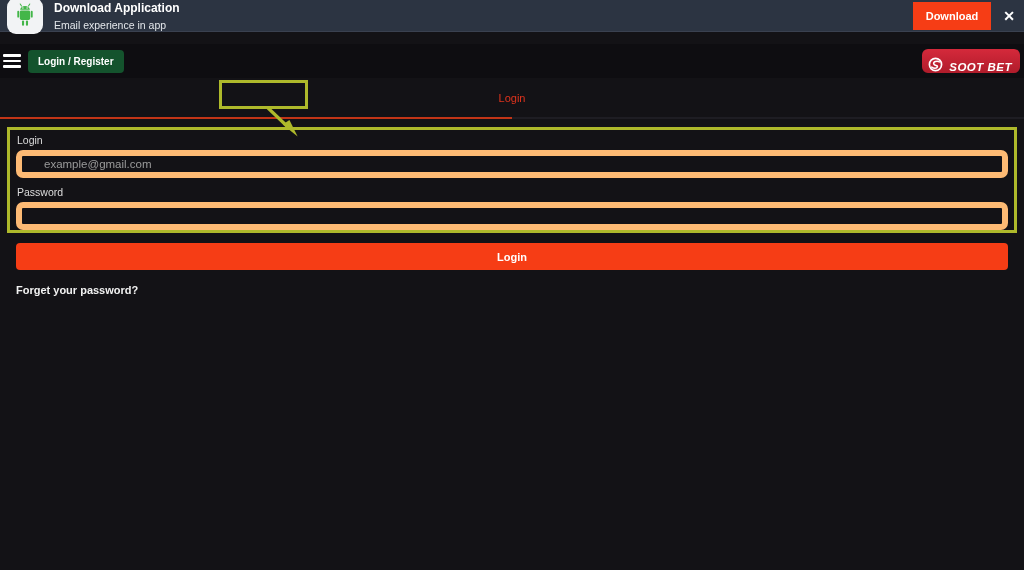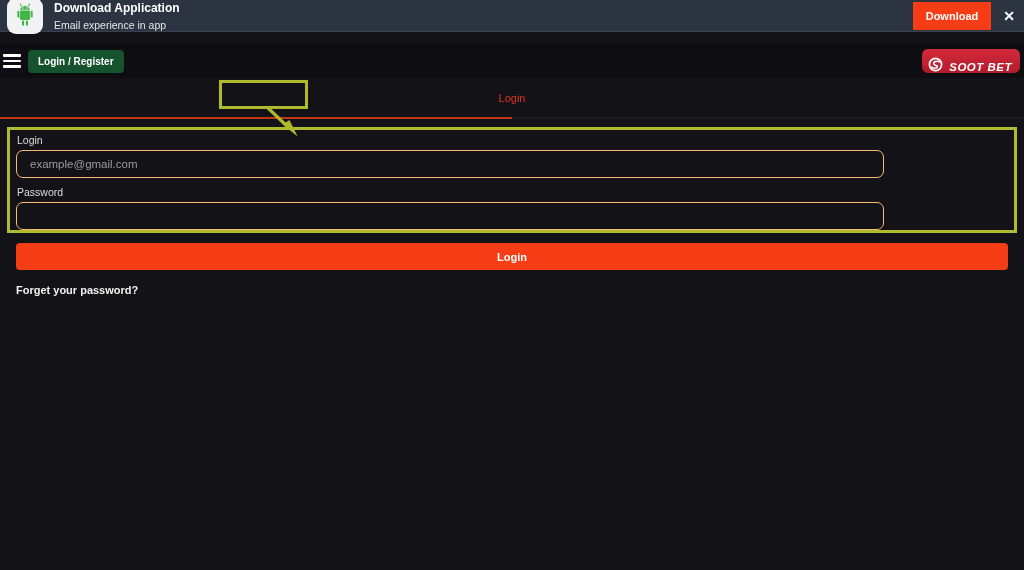--- a/index.html
+++ b/index.html
@@ -78,23 +78,23 @@
     background: #c23517;
   }
 
   
   .form-label {
     position: absolute; left: 17px; font-size: 10.5px; color: #dddddd;
   }
   .label-email { top: 134px; }
   .label-password { top: 186px; }
   .text-input {
-    position: absolute; left: 16px; width: 868px; height: 28px;
-    background: transparent; border: 1px solid #fdba74; border-radius: 7px;
-    color: #dddddd; font-size: 11.5px; padding: 0 13px; outline: none;
+    position: absolute; left: 16px; width: 992px; height: 28px;
+    background: transparent; border: 6px solid #fdba74; border-radius: 7px;
+    color: #dddddd; font-size: 11.5px; padding: 0 22px; outline: none;
     font-family: "Liberation Sans", sans-serif;
   }
   .text-input::placeholder { color: #9b9b9b; opacity: 1; }
   .input-email { top: 150px; }
   .input-password { top: 202px; }
   .login-btn {
     position: absolute; left: 16px; top: 243px; width: 992px; height: 27px;
     background: #f63d15; border: none; border-radius: 4px;
     color: #ffffff; font-weight: bold; font-size: 11px; cursor: pointer;
     font-family: "Liberation Sans", sans-serif;

